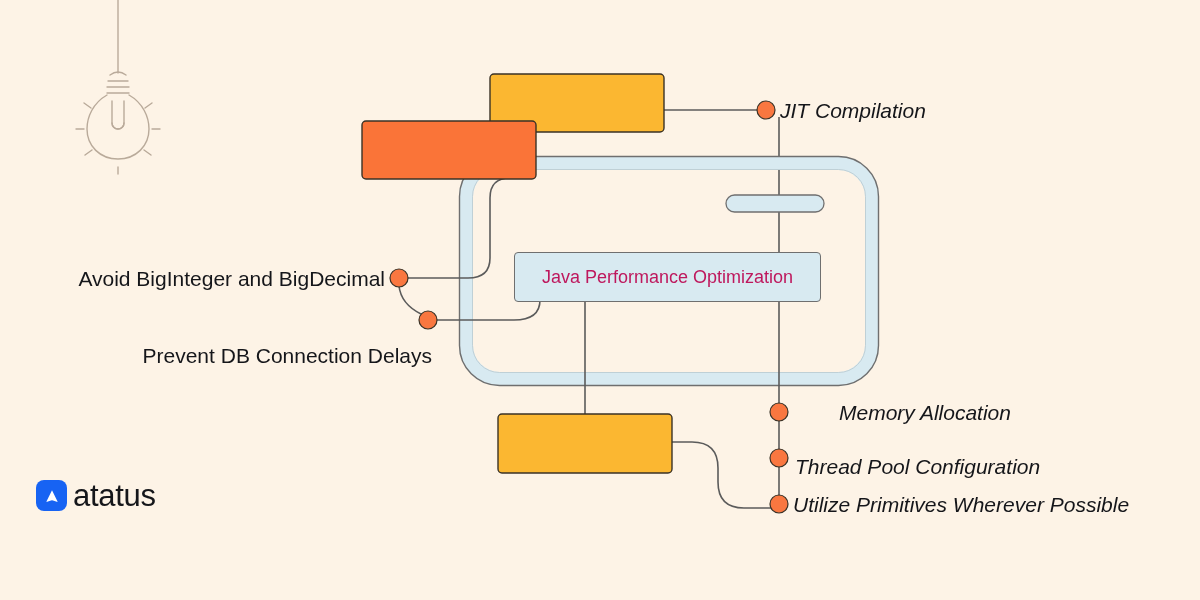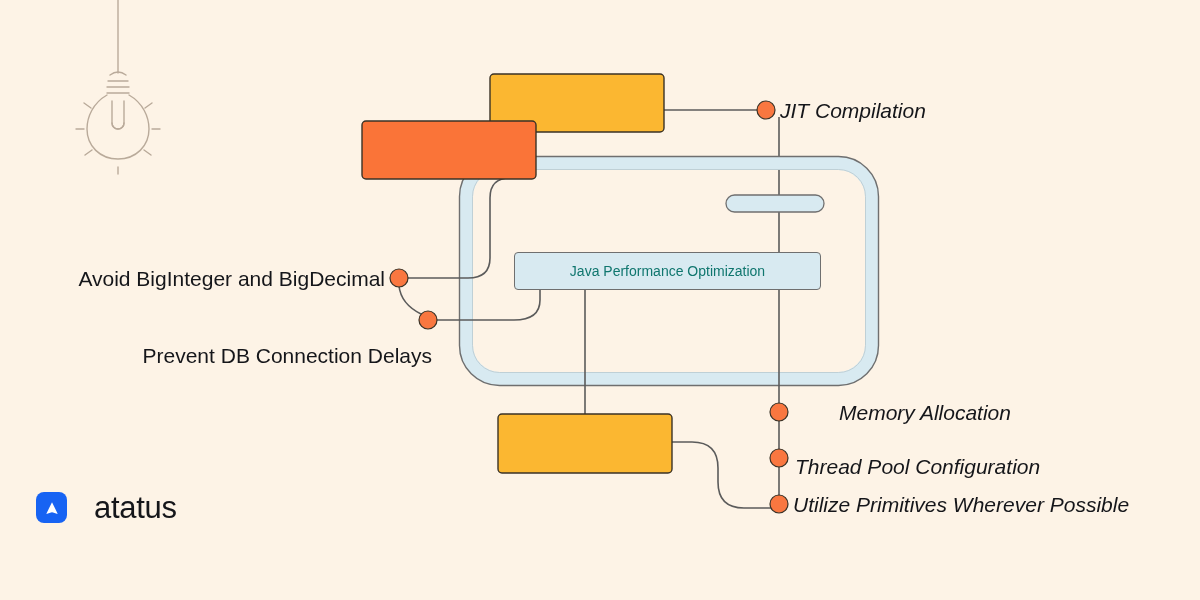--- a/index.html
+++ b/index.html
@@ -22,24 +22,24 @@
     left: 60px;
     top: -5px;
     width: 120px;
     height: 180px;
   }
 
   
   #logo {
     position: absolute;
     left: 36px;
-    top: 492px;
+    top: 480px;
     display: flex;
     align-items: center;
-    gap: 27px;
+    gap: 6px;
   }
   #logo-mark {
     width: 31px;
     height: 31px;
     border-radius: 8px;
     background: #1763f3;
     display: flex;
     align-items: center;
     justify-content: center;
   }
@@ -69,27 +69,27 @@
     line-height: 1;
   }
   .node-label.right { text-align: left; font-style: italic; }
   .node-label.left  { text-align: right; }
 
   #center-label {
     position: absolute;
     left: 514px;
     top: 252px;
     width: 307px;
-    height: 38px;
+    height: 50px;
     box-sizing: border-box;
     display: flex;
     align-items: center;
     justify-content: center;
-    font-size: 14px;
-    color: #0f766e;
+    font-size: 18px;
+    color: #be185d;
     background: #d8eaf1;
     border: 1.3px solid #6f6f6f;
     border-radius: 4px;
     white-space: nowrap;
   }
 </style>
 </head>
 <body>
 
 <div id="canvas">

